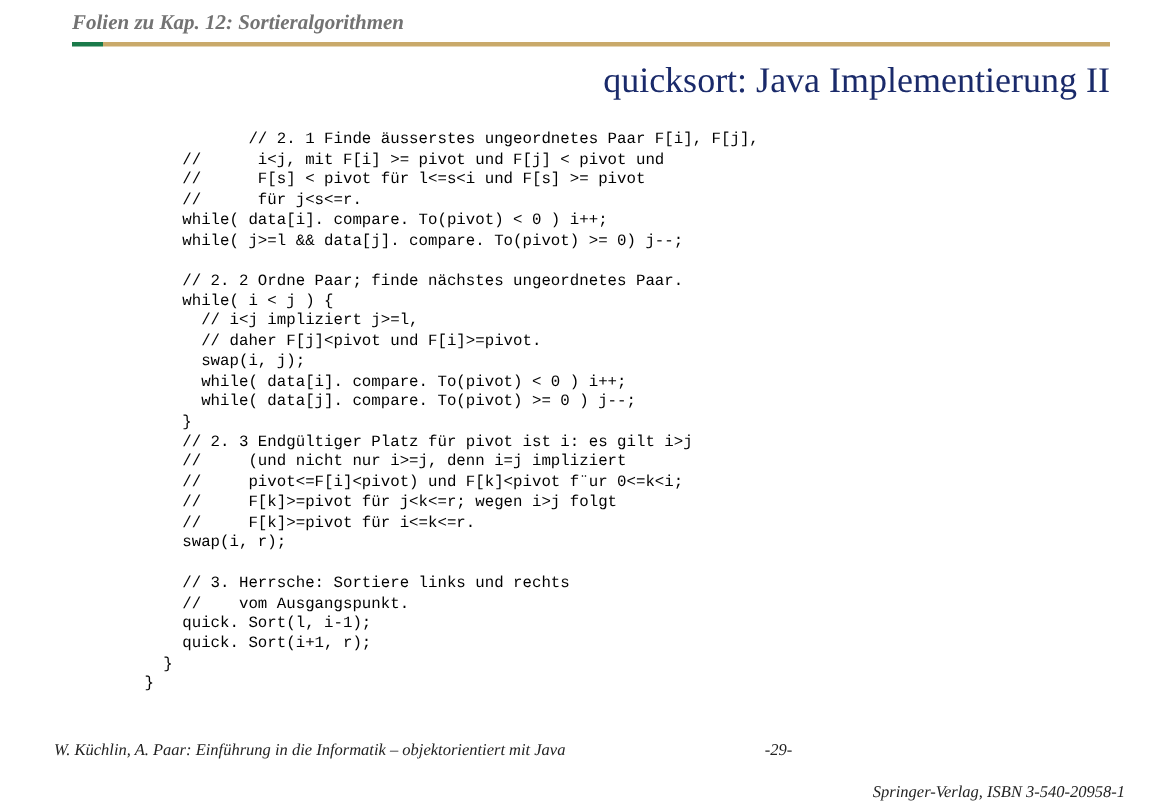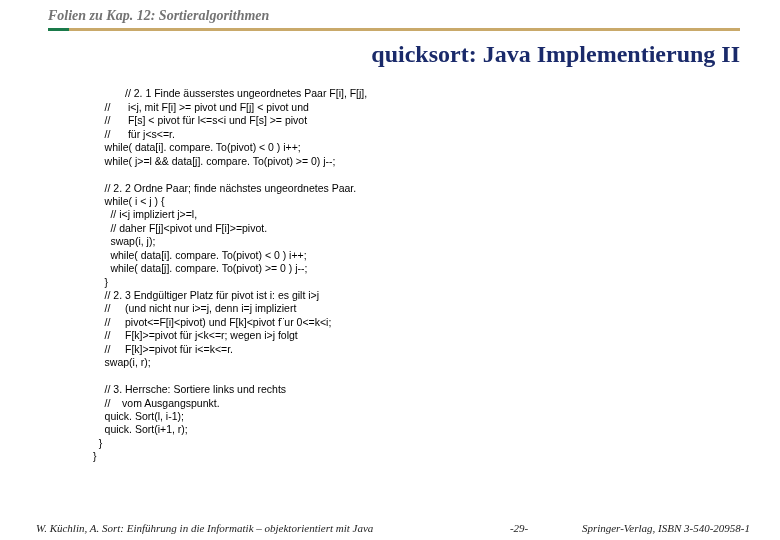--- a/index.html
+++ b/index.html
@@ -21,44 +21,44 @@
   .rule {
     height: 3px;
     margin: 0 40px 0 48px;
     background: linear-gradient(to right, #1a7a4a 0%, #1a7a4a 3%, #c9a96a 3%, #c9a96a 100%);
   }
   .title {
     text-align: right;
     padding: 10px 40px 6px 0;
     font-size: 24px;
     color: #1a2a6a;
-    font-weight: bold;
+    font-weight: normal;
   }
   .code-block {
     padding: 0 0 0 90px;
-    font-family: Liberation Sans, sans-serif;
+    font-family: Liberation Mono, monospace;
     font-size: 10.5px;
     line-height: 1.28;
     color: #000;
     white-space: pre;
   }
   .footer {
     position: absolute;
     bottom: 6px;
     left: 0;
     right: 0;
     display: flex;
     font-size: 11px;
     font-style: italic;
     color: #222;
     padding: 0 30px 0 36px;
   }
   .footer-left { flex: 1; }
   .footer-page { width: 60px; text-align: left; }
-  .footer-right { flex: 0 0 auto; padding-left: 12px; }
+  .footer-right { flex: 0 0 auto; padding-left: 12px; margin-top: 28px; }
 </style>
 </head>
 <body>
 
 <div class="header-bar">Folien zu Kap. 12: Sortieralgorithmen</div>
 <div class="rule"></div>
 <div class="title">quicksort: Java Implementierung II</div>
 
 <div class="code-block">
 <span>            // 2. 1 Finde äusserstes ungeordnetes Paar F[i], F[j],</span>
@@ -85,16 +85,16 @@
 <span></span>
 <span>     // 3. Herrsche: Sortiere links und rechts</span>
 <span>     //    vom Ausgangspunkt.</span>
 <span>     quick. Sort(l, i-1);</span>
 <span>     quick. Sort(i+1, r);</span>
 <span>   }</span>
 <span> }</span>
 </div>
 
 <div class="footer">
-  <div class="footer-left">W. Küchlin, A. Sort: Einführung in die Informatik – objektorientiert mit Java</div>
+  <div class="footer-left">W. Küchlin, A. Paar: Einführung in die Informatik – objektorientiert mit Java</div>
   <div class="footer-page">-29-</div>
   <div class="footer-right">Springer-Verlag, ISBN 3-540-20958-1</div>
 </div>
 
 </body></html>

